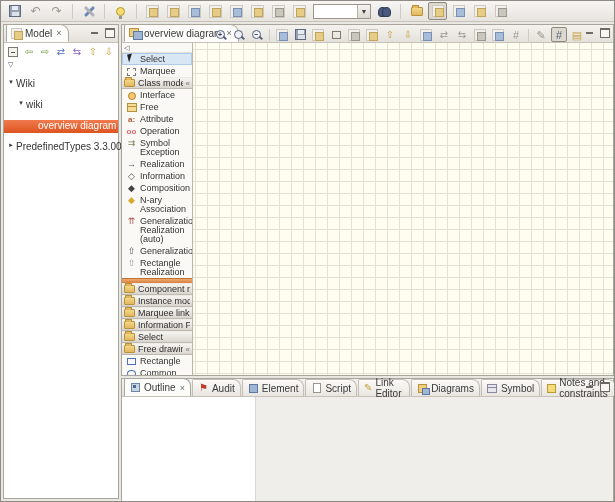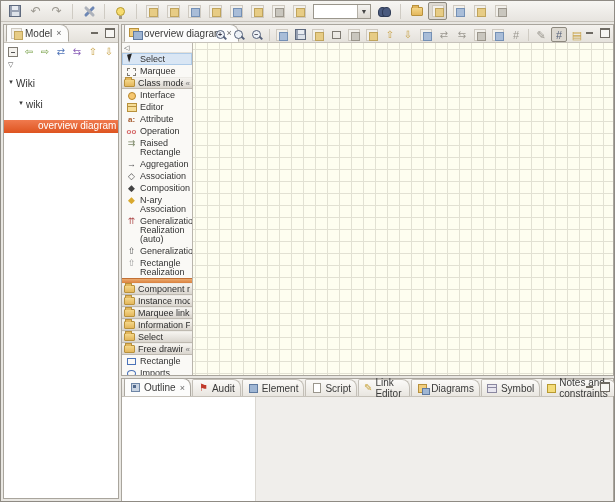--- a/index.html
+++ b/index.html
@@ -246,20 +246,24 @@
         <span class="twisty">▾</span>
         <span>Wiki</span>
       </div>
       <div class="tree-row" style="padding-left:12px;">
         <span class="twisty">▾</span>
         <span>wiki</span>
       </div>
       <div class="tree-row sel" style="padding-left:34px;">
         <span>overview diagram</span>
       </div>
+      <div class="tree-row" style="padding-left:2px;">
+        <span class="twisty">▸</span>
+        <span>PredefinedTypes 3.3.00</span>
+      </div>
     </div>
   </div>
 
   <div class="view" id="editor">
     <div class="ctab-header">
       <div class="ctab active">
         <span class="etab-icon"></span>
         <span>overview diagram</span>
         <span class="closex">×</span>
       </div>
@@ -364,41 +368,41 @@
         <div class="pitem">
           <span class="pico">
               <span class="iface-ic"></span>
             </span>
           <span class="plabel">Interface</span>
         </div>
         <div class="pitem">
           <span class="pico">
               <span class="class-ic"></span>
             </span>
-          <span class="plabel">Editor</span>
+          <span class="plabel">Free</span>
         </div>
         <div class="pitem">
           <span class="pico attr-ic">a:</span>
           <span class="plabel">Attribute</span>
         </div>
         <div class="pitem">
           <span class="pico oper-ic">oo</span>
           <span class="plabel">Operation</span>
         </div>
         <div class="pitem">
           <span class="pico" style="color:#7E8A6A;">⇉</span>
-          <span class="plabel">Raised Rectangle</span>
+          <span class="plabel">Symbol Exception</span>
         </div>
         <div class="pitem">
           <span class="pico" style="color:#555;">→</span>
-          <span class="plabel">Aggregation</span>
+          <span class="plabel">Realization</span>
         </div>
         <div class="pitem">
           <span class="pico" style="color:#555;">◇</span>
-          <span class="plabel">Association</span>
+          <span class="plabel">Information</span>
         </div>
         <div class="pitem">
           <span class="pico" style="color:#444;">◆</span>
           <span class="plabel">Composition</span>
         </div>
         <div class="pitem">
           <span class="pico" style="color:#D9A92F;">◆</span>
           <span class="plabel">N-ary Association</span>
         </div>
         <div class="pitem">
@@ -444,21 +448,21 @@
         <div class="pitem">
           <span class="pico">
               <span class="rect-ic"></span>
             </span>
           <span class="plabel">Rectangle</span>
         </div>
         <div class="pitem">
           <span class="pico">
               <span class="ell-ic"></span>
             </span>
-          <span class="plabel">Imports</span>
+          <span class="plabel">Common</span>
         </div>
 
       </div>
 
       <div class="canvas"></div>
     </div>
   </div>
 
   <div class="view" id="bottom">
     <div class="btabs">

